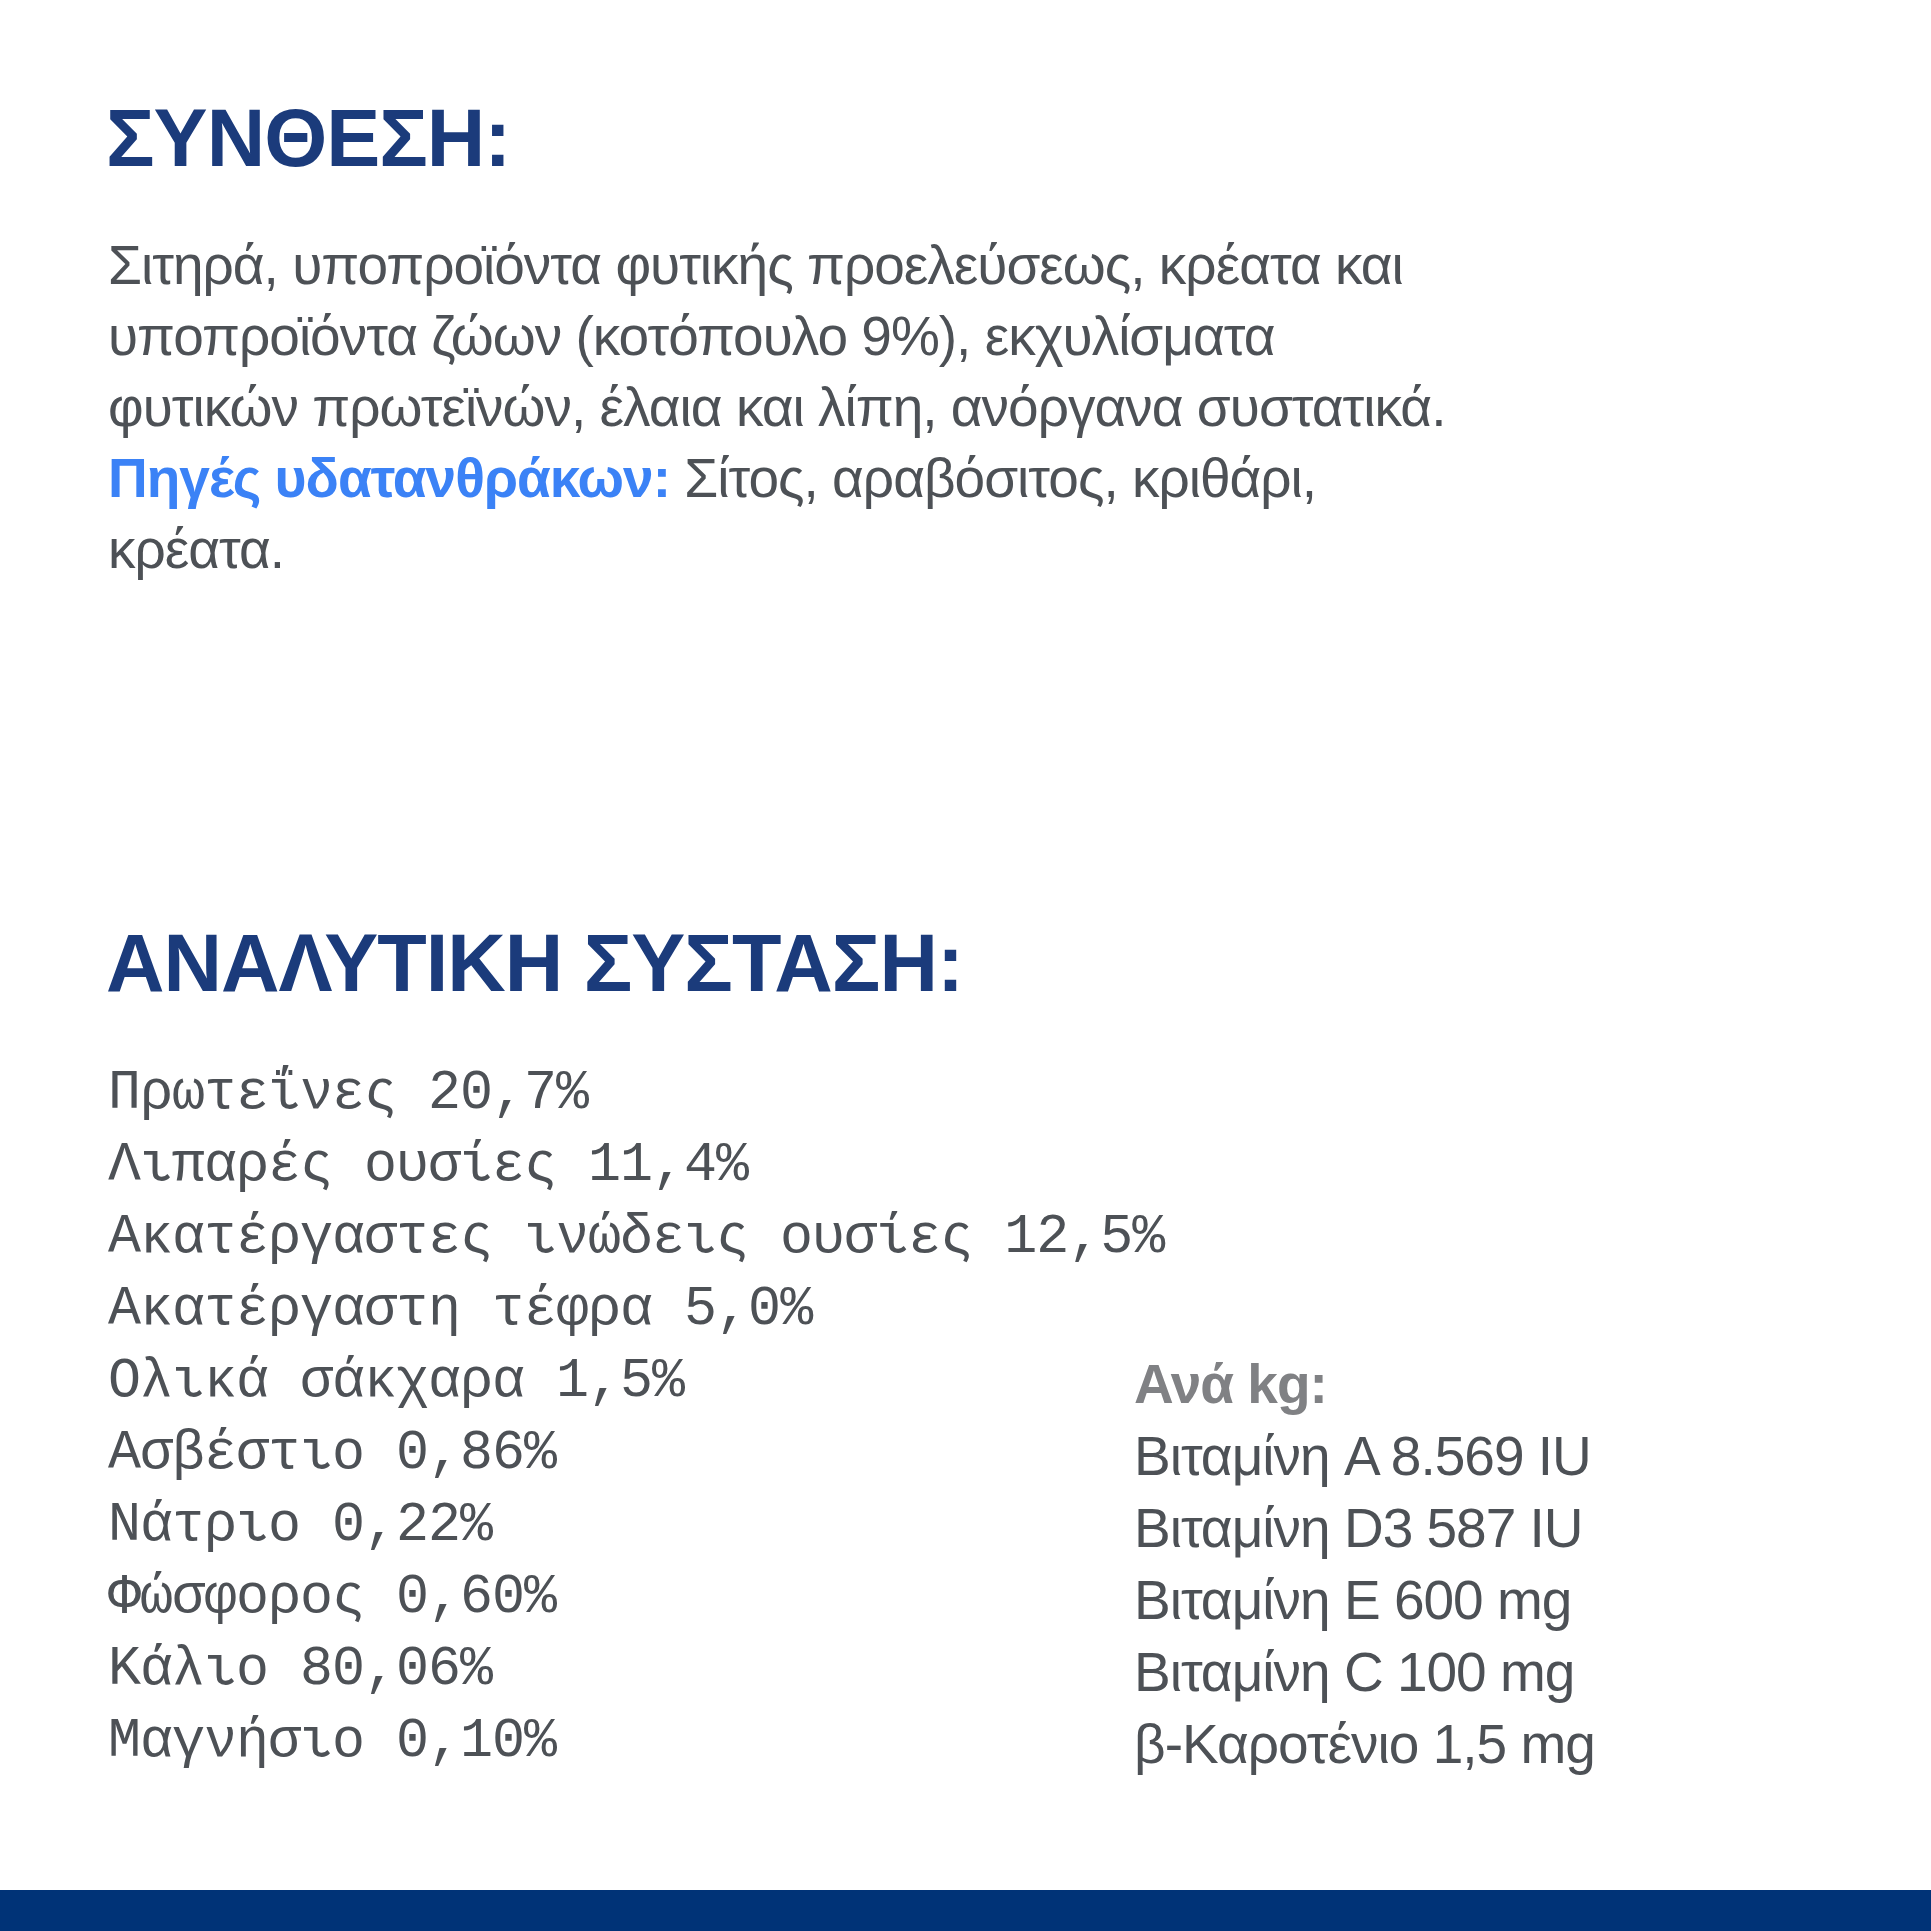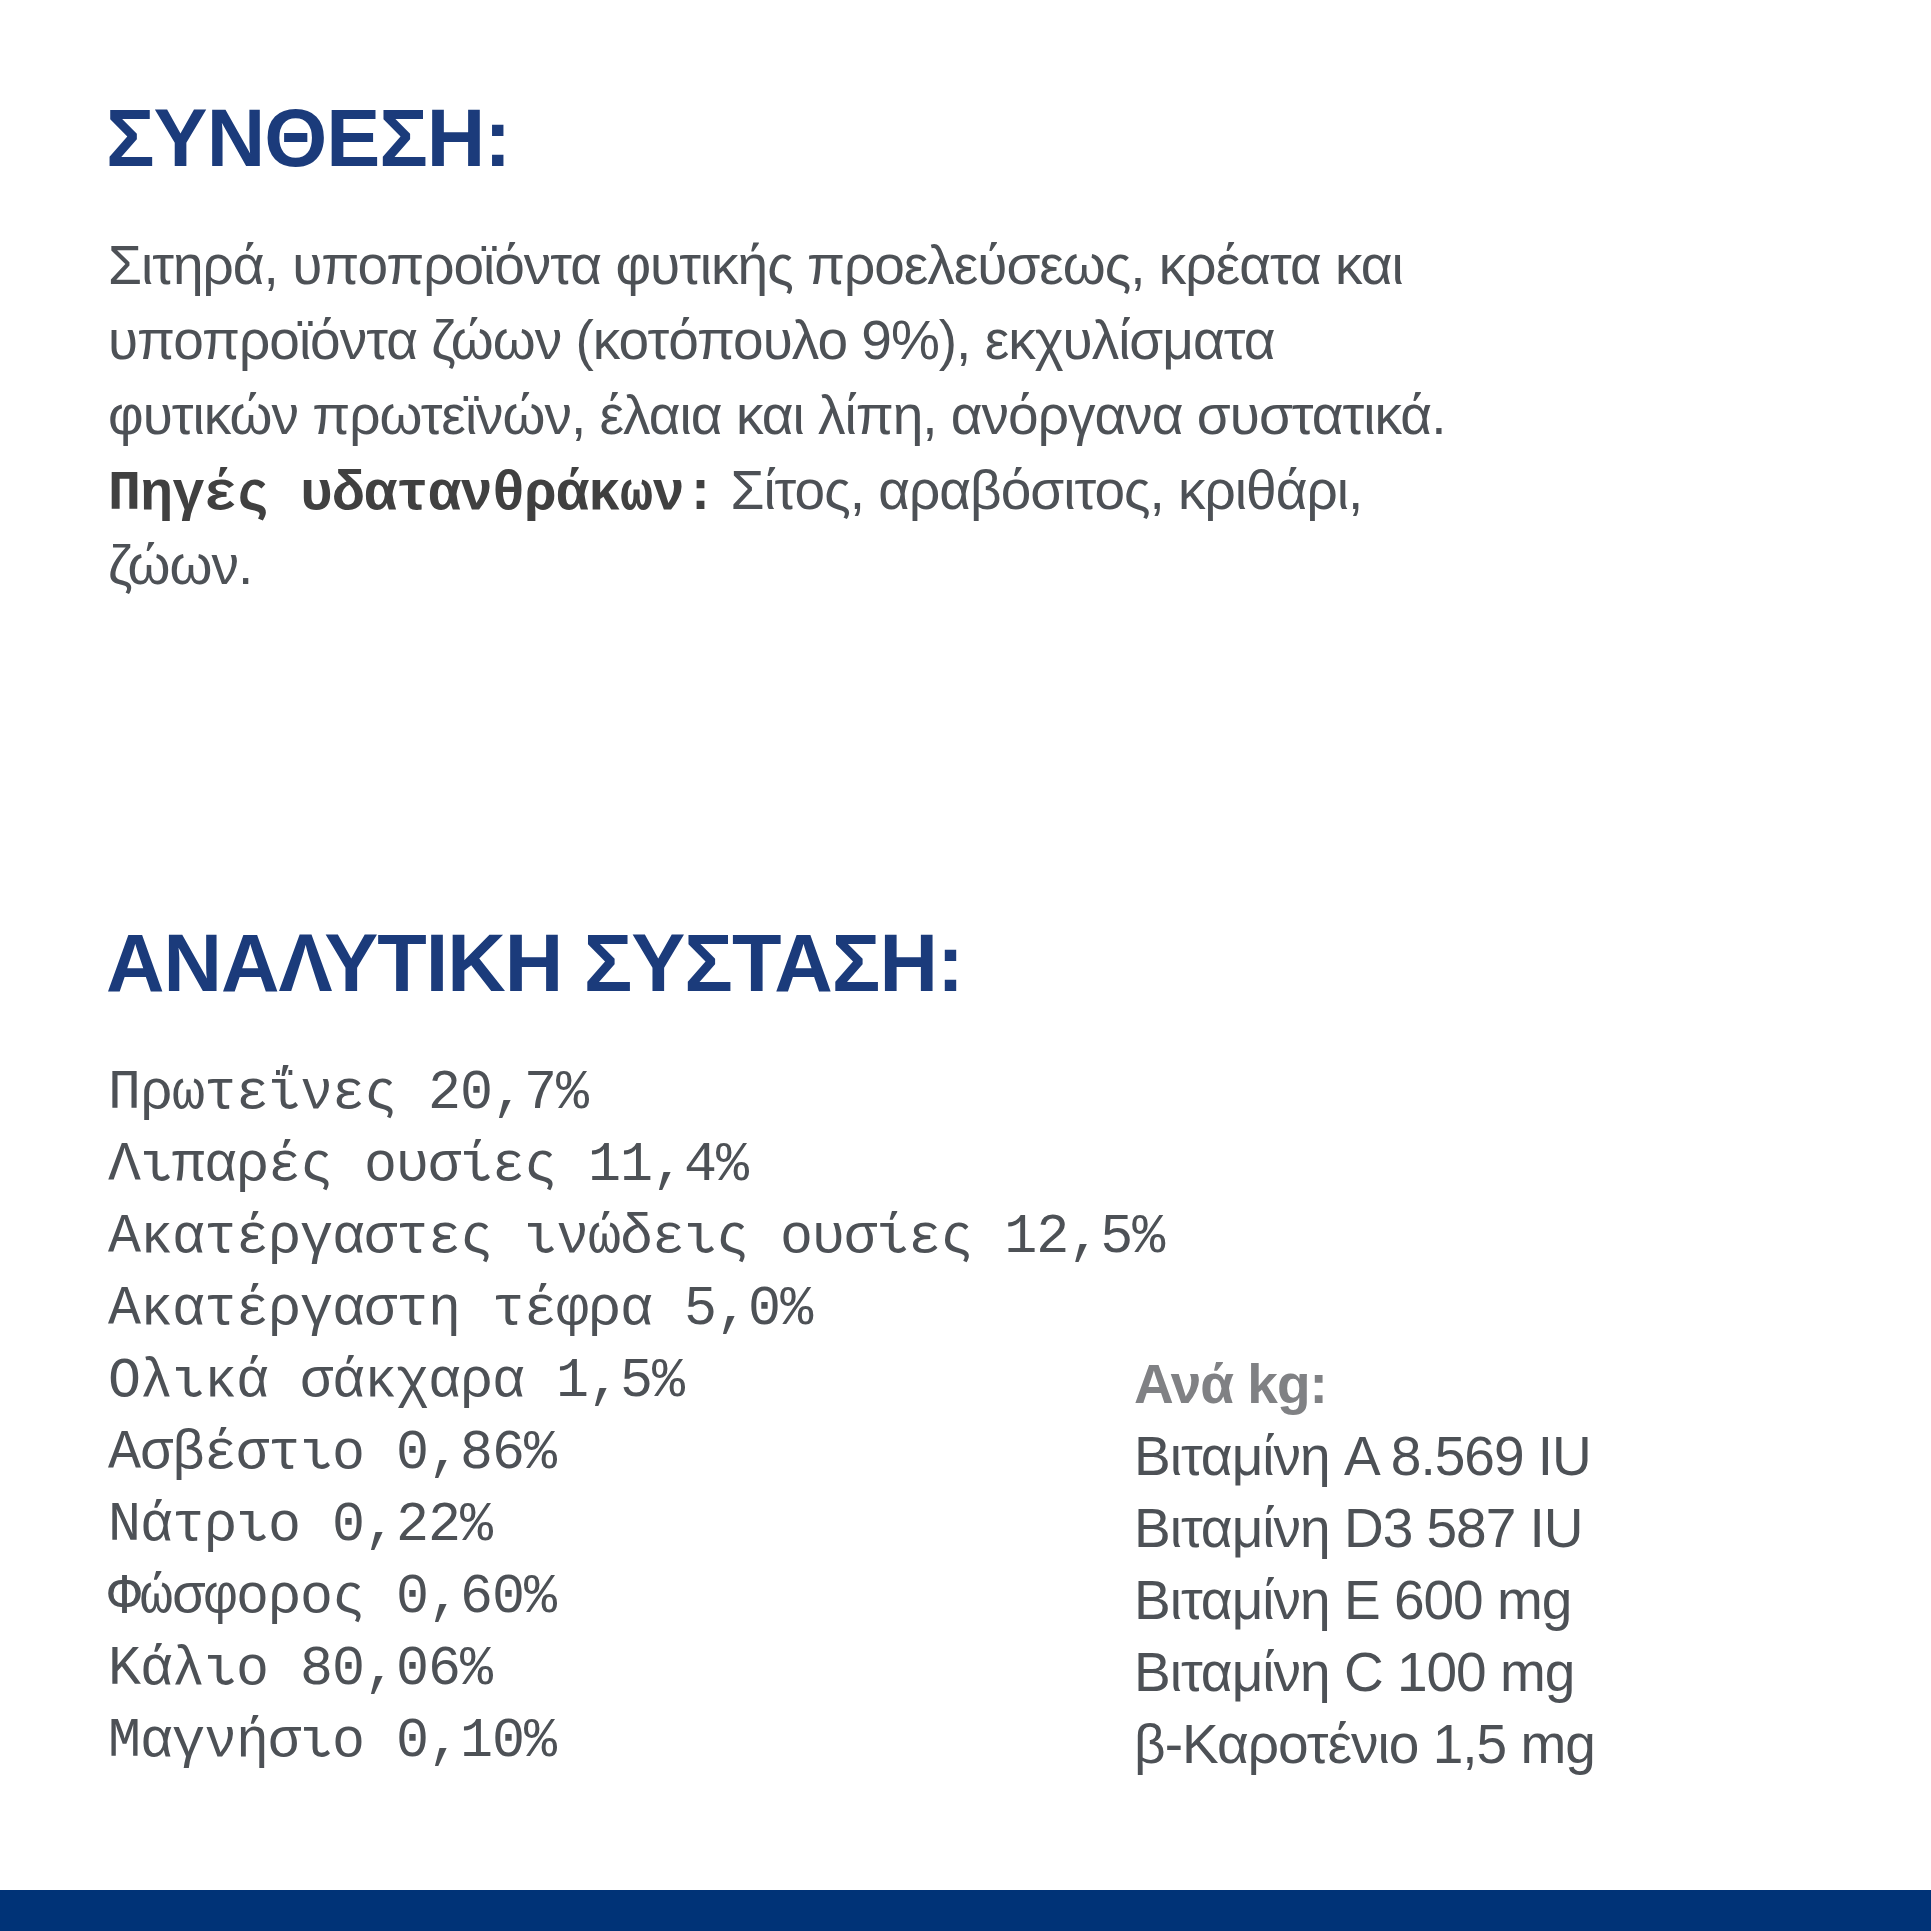--- a/index.html
+++ b/index.html
@@ -31,21 +31,21 @@
     position: absolute;
     left: 108px;
     top: 230px;
     width: 1410px;
     font-size: 55px;
     line-height: 71px;
     letter-spacing: -1px;
     color: #4d5156;
   }
   .pline { display: block; white-space: nowrap; }
-  .pline strong { font-weight: 700; color: #404040; font-family: Liberation Mono, monospace; }
+  .pline strong { font-weight: 700; color: #3b82f6; }
 
   .nutrient-list {
     position: absolute;
     left: 108px;
     top: 1058px;
     font-size: 55px;
     line-height: 72px;
     letter-spacing: -1px;
     font-family: Liberation Mono, monospace;
   }
@@ -77,21 +77,21 @@
 
 <div class="page">
 
   <h1 class="heading" id="composition-heading">ΣΥΝΘΕΣΗ:</h1>
 
   <div class="body-text">
     <span class="pline"><strong></strong><span>Σιτηρά, υποπροϊόντα φυτικής προελεύσεως, κρέατα και</span></span>
     <span class="pline"><strong></strong><span>υποπροϊόντα ζώων (κοτόπουλο 9%), εκχυλίσματα</span></span>
     <span class="pline"><strong></strong><span>φυτικών πρωτεϊνών, έλαια και λίπη, ανόργανα συστατικά.</span></span>
     <span class="pline"><strong>Πηγές υδατανθράκων:</strong><span> Σίτος, αραβόσιτος, κριθάρι,</span></span>
-    <span class="pline"><strong></strong><span>ζώων.</span></span>
+    <span class="pline"><strong></strong><span>κρέατα.</span></span>
   </div>
 
   <h2 class="heading" id="analysis-heading">ΑΝΑΛΥΤΙΚΗ ΣΥΣΤΑΣΗ:</h2>
 
   <div class="nutrient-list">
     <div class="row"><span>Πρωτεΐνες</span> <span>20,7%</span></div>
     <div class="row"><span>Λιπαρές ουσίες</span> <span>11,4%</span></div>
     <div class="row"><span>Ακατέργαστες ινώδεις ουσίες</span> <span>12,5%</span></div>
     <div class="row"><span>Ακατέργαστη τέφρα</span> <span>5,0%</span></div>
     <div class="row"><span>Ολικά σάκχαρα</span> <span>1,5%</span></div>

